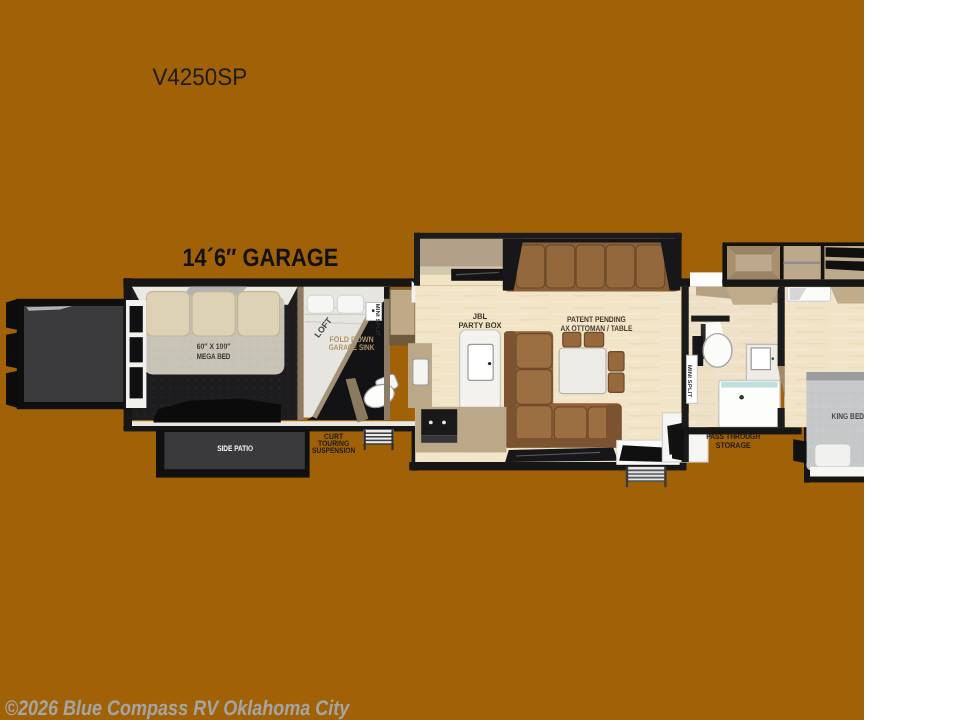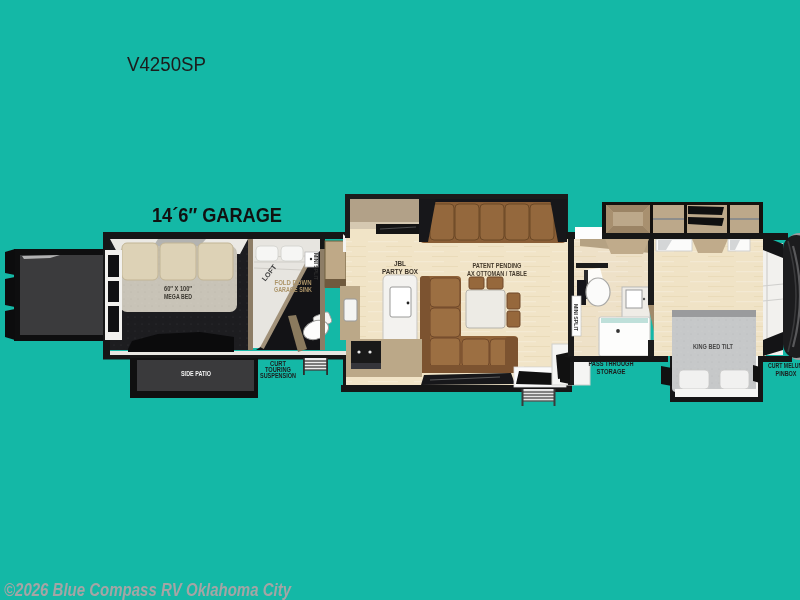--- a/index.html
+++ b/index.html
@@ -1,17 +1,17 @@
 <!DOCTYPE html>
 <html><head>
 <meta charset="utf-8">
 <style>
   html,body{margin:0;padding:0;background:#ffffff;}
-  .page{position:relative;width:800px;height:600px;background:#14b8a6;overflow:hidden;
-        font-family:"Liberation Sans", sans-serif;}
+  .page{position:relative;width:684px;height:600px;background:#a16207;overflow:hidden;
+        font-family:"Liberation Sans", sans-serif;padding-left:36px;}
   svg{position:absolute;left:0;top:0;}
   text{font-family:"Liberation Sans", sans-serif;}
 </style>
 </head>
 <body>
 <div class="page">
 <svg width="800" height="600" viewBox="0 0 800 600">
 <defs>
   <pattern id="wood" width="46" height="10" patternUnits="userSpaceOnUse">
     <rect width="46" height="10" fill="none"></rect>

